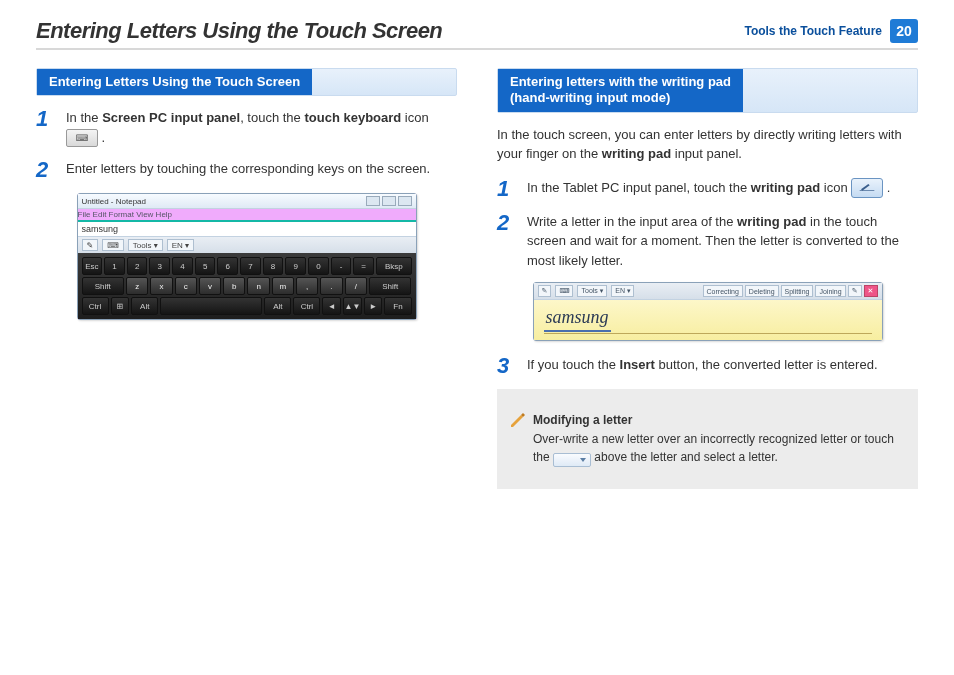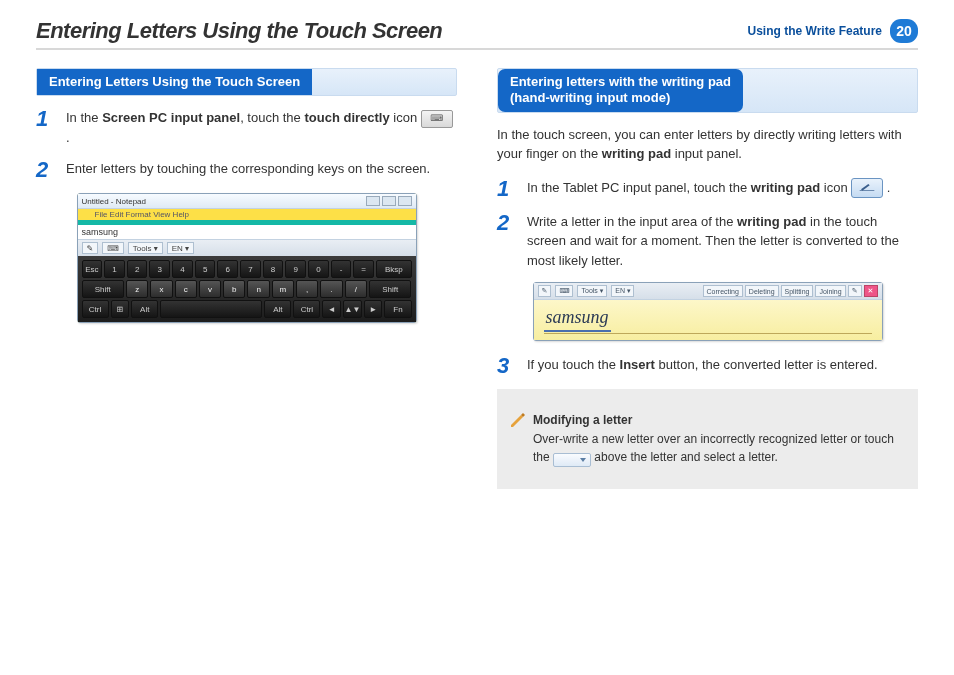--- a/index.html
+++ b/index.html
@@ -39,21 +39,21 @@
     font-size: 12px;
     font-weight: 700;
   }
   .page-num {
     background: #1f7bd6;
     color: #fff;
     font-weight: 700;
     font-size: 14px;
     width: 28px;
     height: 24px;
-    border-radius: 11px;
+    border-radius: 3px;
     display: flex;
     align-items: center;
     justify-content: center;
   }
   .columns {
     display: flex;
     gap: 40px;
   }
   .col { flex: 1; min-width: 0; }
   .section-header {
@@ -115,35 +115,35 @@
     vertical-align: middle;
   }
   .writing-icon svg { width: 16px; height: 14px; }
 
   
   .kb-window {
     width: 340px;
     margin: 4px auto 0;
     border: 1px solid #8aa1b8;
     border-radius: 3px;
-    background: #fde047;
+    background: #f0abfc;
     box-shadow: 1px 1px 2px rgba(0,0,0,.15);
     font-size: 8px;
   }
   .kb-titlebar {
     background: linear-gradient(#f7fbff,#dfeaf5);
     padding: 2px 4px;
     display:flex; justify-content:space-between; align-items:center;
     border-bottom:1px solid #c3d2e1;
   }
   .kb-titlebar .win-controls { display:flex; gap:2px; }
   .kb-titlebar .win-controls span {
     width:14px; height:10px; border:1px solid #9ab; background:#dce7f1;
   }
-  .kb-menu { padding: 1px 17px; color:#556; font-size:8px; border-bottom:5px solid #14b8a6; }
+  .kb-menu { padding: 1px 0; color:#556; font-size:8px; border-bottom:2px solid #14b8a6; }
   .kb-textline { padding: 2px 4px; font-size:9px; color:#333; border-bottom:1px solid #c3d2e1; background:#fff; }
   .kb-toolbar {
     display:flex; gap:4px; align-items:center;
     padding:2px 4px; font-size:8px; color:#444;
     background: linear-gradient(#e9eef4,#d6dfe9);
   }
   .kb-toolbar .tb-btn {
     border:1px solid #aebfd0; background:#f2f6fa; padding:0 4px; height:12px;
     display:flex; align-items:center;
   }
@@ -242,37 +242,37 @@
   }
 </style>
 </head>
 <body>
 
 <div class="page">
 
   <div class="header">
     <div class="page-title">Entering Letters Using the Touch Screen</div>
     <div class="header-right">
-      <div class="chapter-label">Using the Write Feature</div>
+      <div class="chapter-label">Tools the Touch Feature</div>
       <div class="page-num">20</div>
     </div>
   </div>
 
   <div class="columns">
 
     <div class="col">
       <div class="section-header">
         <span class="bar">Entering Letters Using the Touch Screen</span>
       </div>
 
 
       <div class="step">
         <div class="step-num">1</div>
         <div class="step-body">
-          <span>In the </span><b>Screen PC input panel</b><span>, touch the </span><b>touch directly</b><span> icon </span>
+          <span>In the </span><b>Screen PC input panel</b><span>, touch the </span><b>touch keyboard</b><span> icon </span>
           <span class="inline-icon">⌨</span><span> .</span>
         </div>
       </div>
 
       <div class="step">
         <div class="step-num">2</div>
         <div class="step-body">Enter letters by touching the corresponding keys on the screen.</div>
       </div>
 
       <div class="kb-window">
@@ -334,21 +334,21 @@
               <div class="key dark">▲▼</div>
               <div class="key dark">►</div>
               <div class="key w15 dark">Fn</div>
             </div>
         </div>
       </div>
     </div>
 
     <div class="col">
       <div class="section-header">
-        <span class="bar" style="white-space:pre-line;border-radius:7px;">Entering letters with the writing pad
+        <span class="bar" style="white-space:pre-line;">Entering letters with the writing pad
 (hand-writing input mode)</span>
       </div>
 
       <p class="body-text">
         <span>In the touch screen, you can enter letters by directly writing letters with your finger on the </span><b>writing pad</b><span> input panel.</span>
       </p>
 
       <div class="step">
         <div class="step-num">1</div>
         <div class="step-body">

